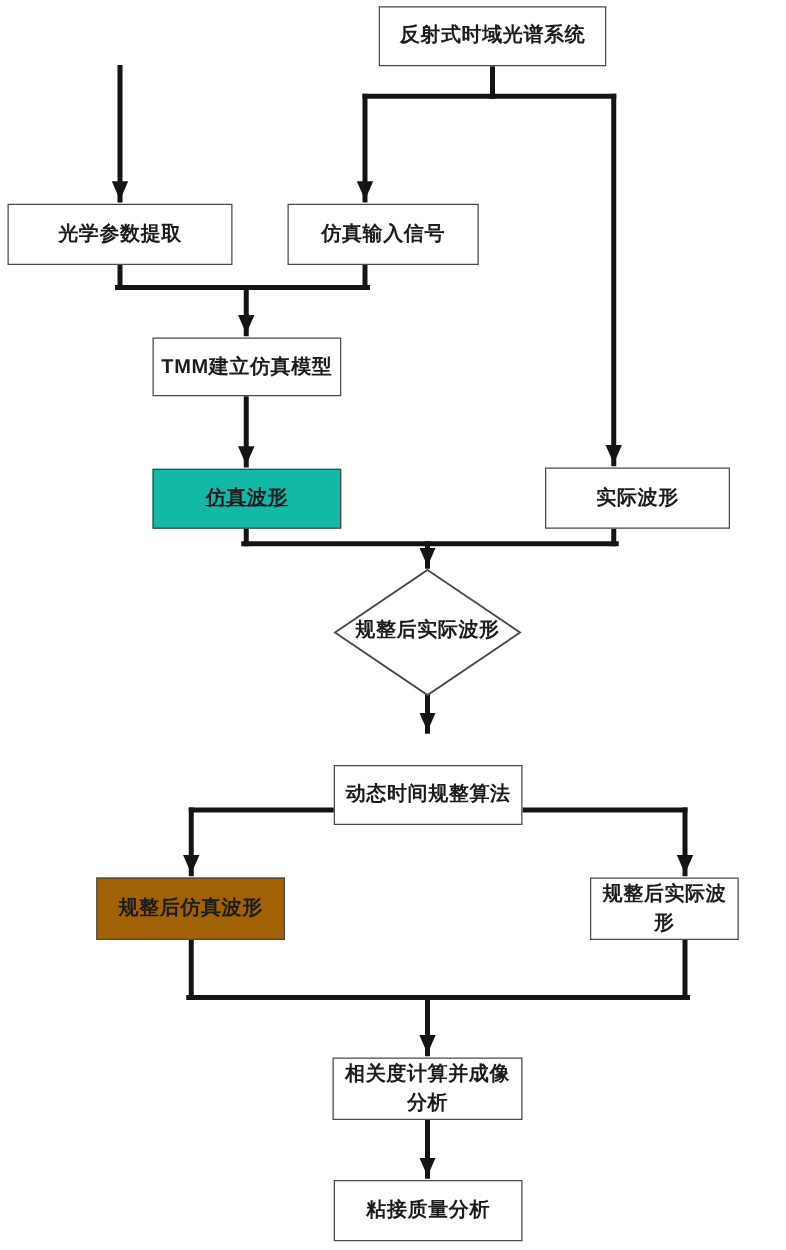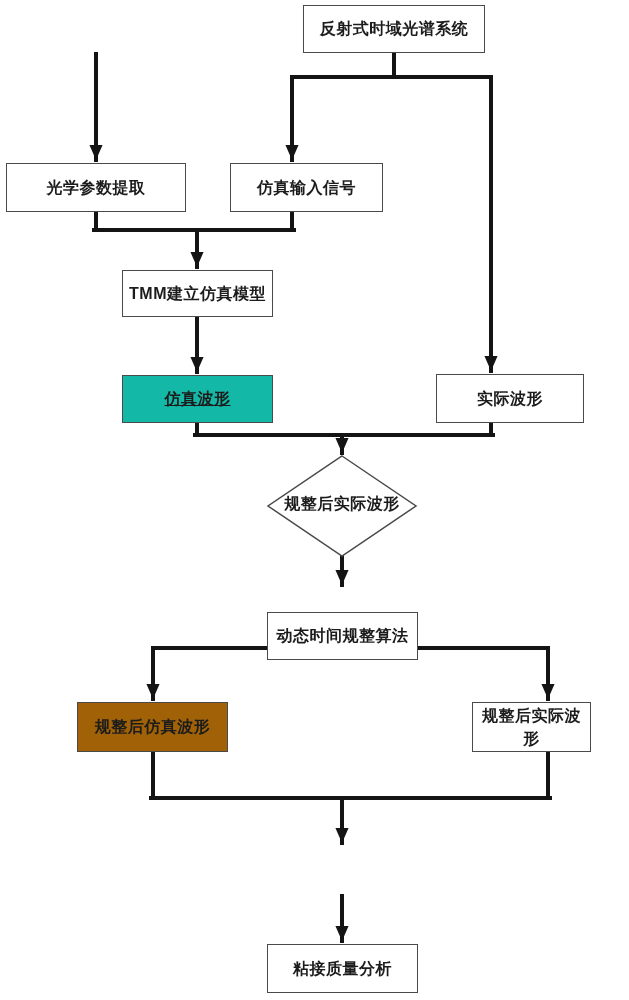--- a/index.html
+++ b/index.html
@@ -139,16 +139,17 @@
   <div class="node n-actualwave" style="border-color: rgb(74, 74, 74); color: rgb(28, 28, 28); background: rgb(255, 255, 255);">实际波形</div>
 
   <div class="diamond-label">规整后实际波形</div>
 
   <div class="node n-dtw" style="border-color: rgb(74, 74, 74); color: rgb(28, 28, 28); background: rgb(255, 255, 255);">动态时间规整算法</div>
 
   <div class="node n-warpedsim" style="border-color: rgb(74, 74, 74); color: rgb(28, 28, 28); background: #a16207;">规整后仿真波形</div>
 
   <div class="node n-warpedactual" style="border-color: rgb(74, 74, 74); color: rgb(28, 28, 28); background: rgb(255, 255, 255);">规整后实际波形</div>
 
+  <div class="node n-correlation" style="border-color: rgb(74, 74, 74); color: rgb(28, 28, 28); background: rgb(255, 255, 255);">相关度计算并成像分析</div>
 
   <div class="node n-bondquality" style="border-color: rgb(74, 74, 74); color: rgb(28, 28, 28); background: rgb(255, 255, 255);">粘接质量分析</div>
 
 </div>
 
 </body></html>

